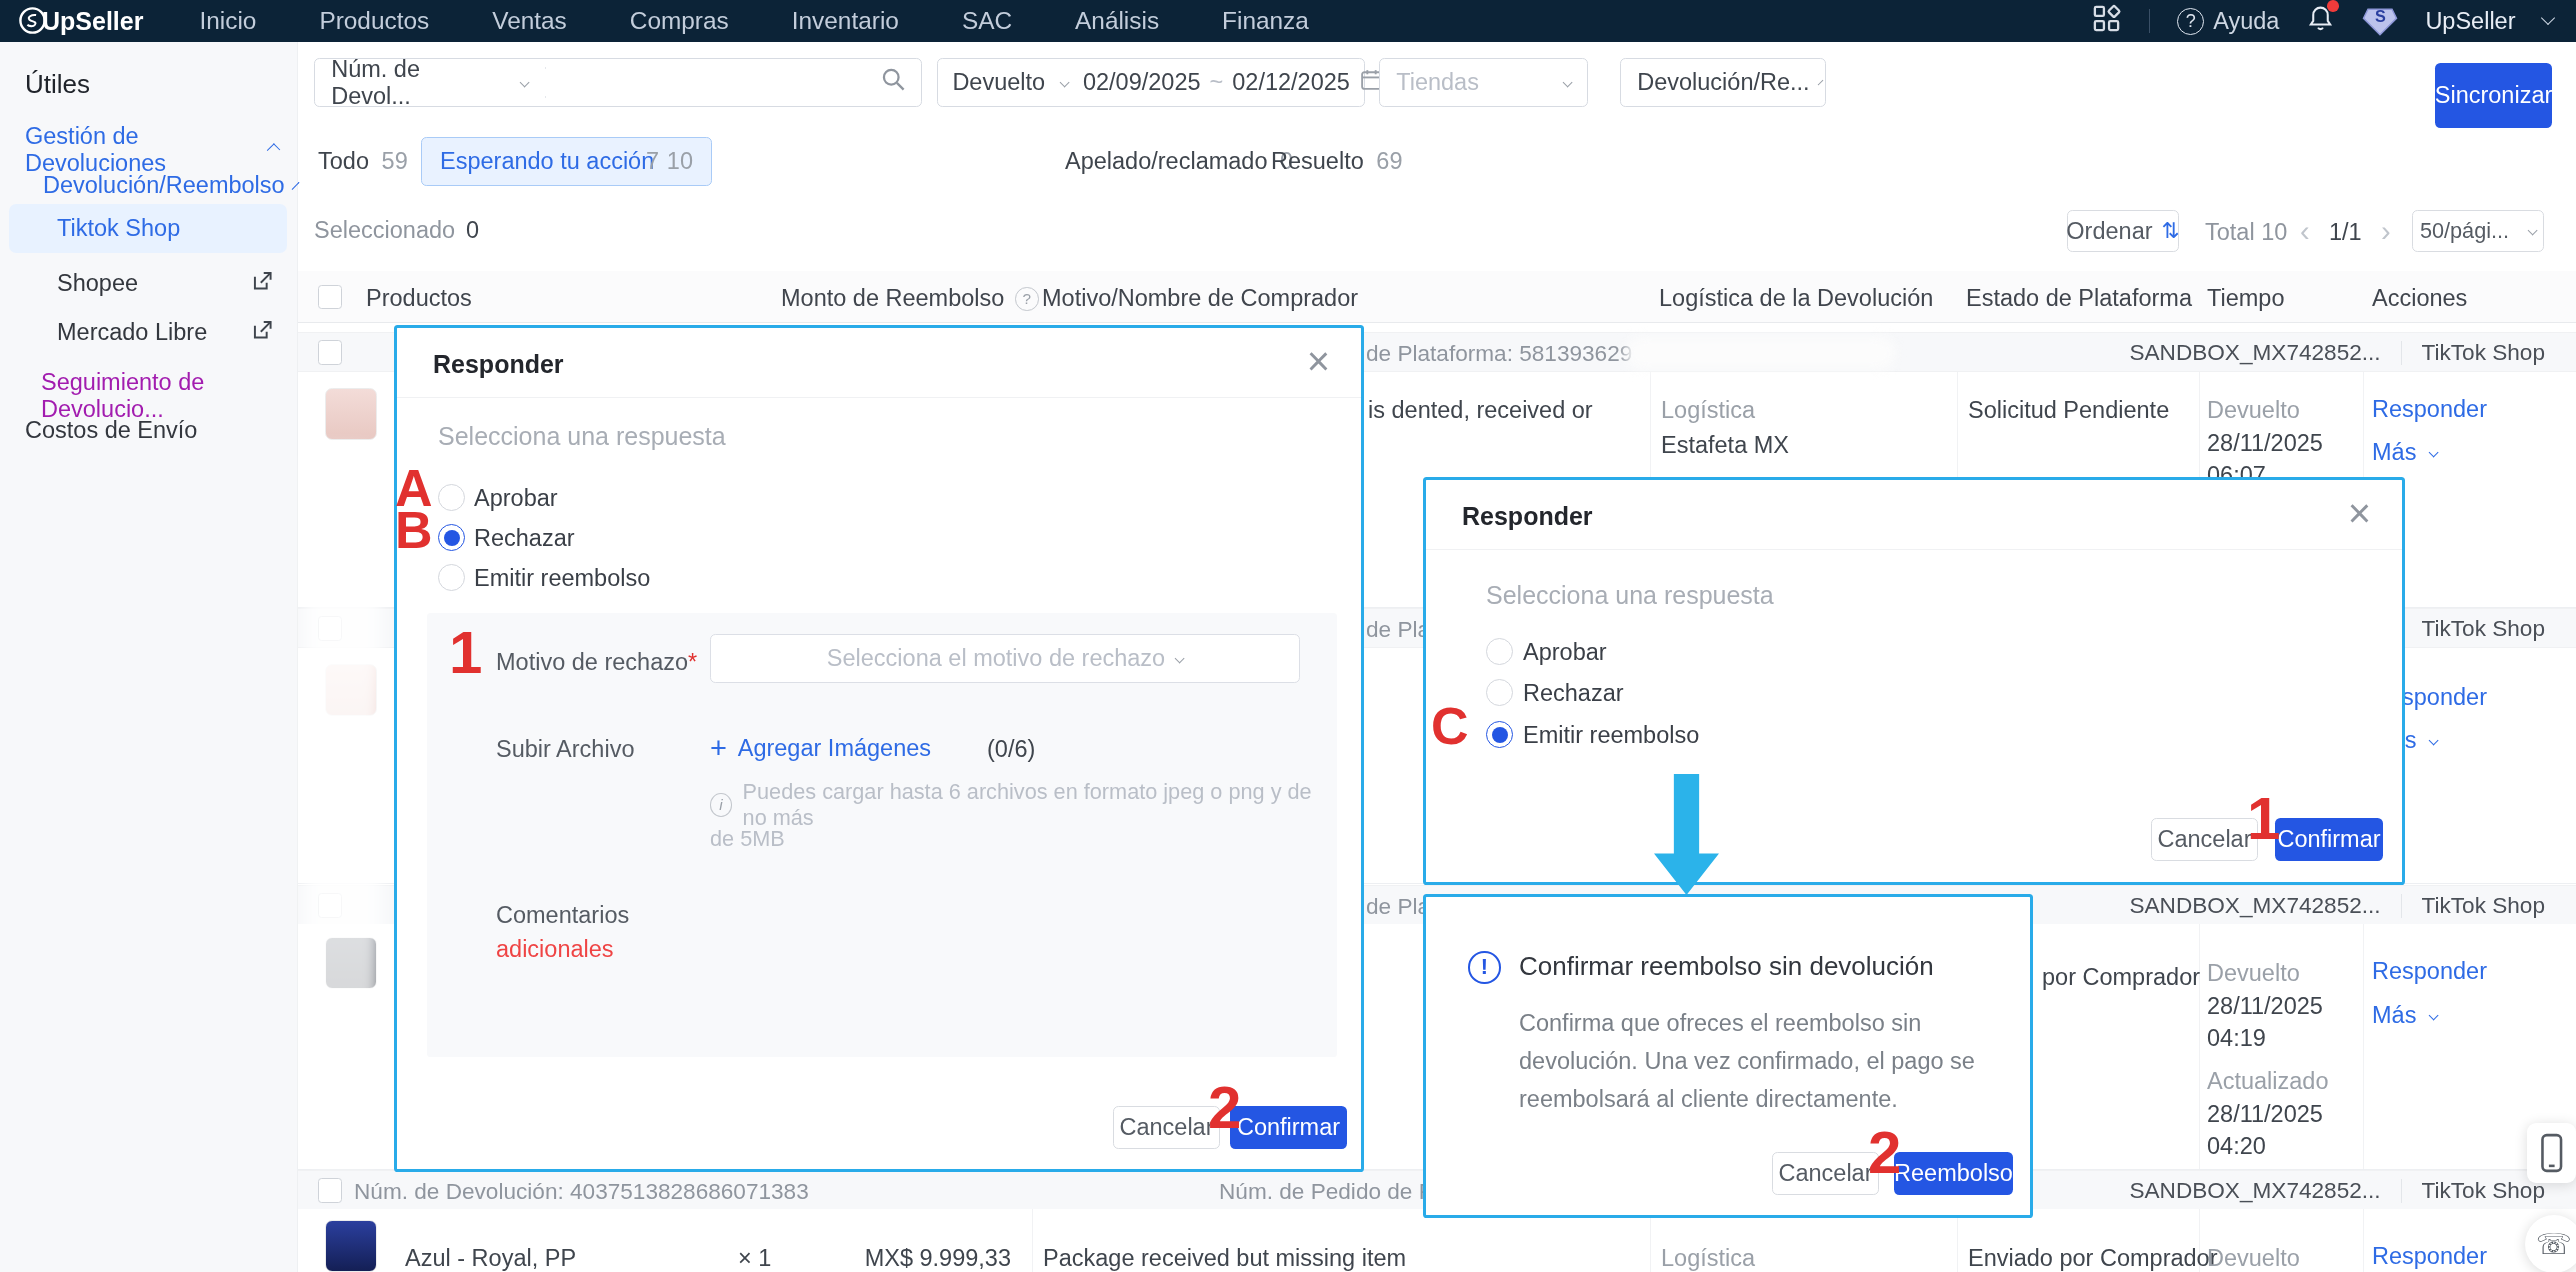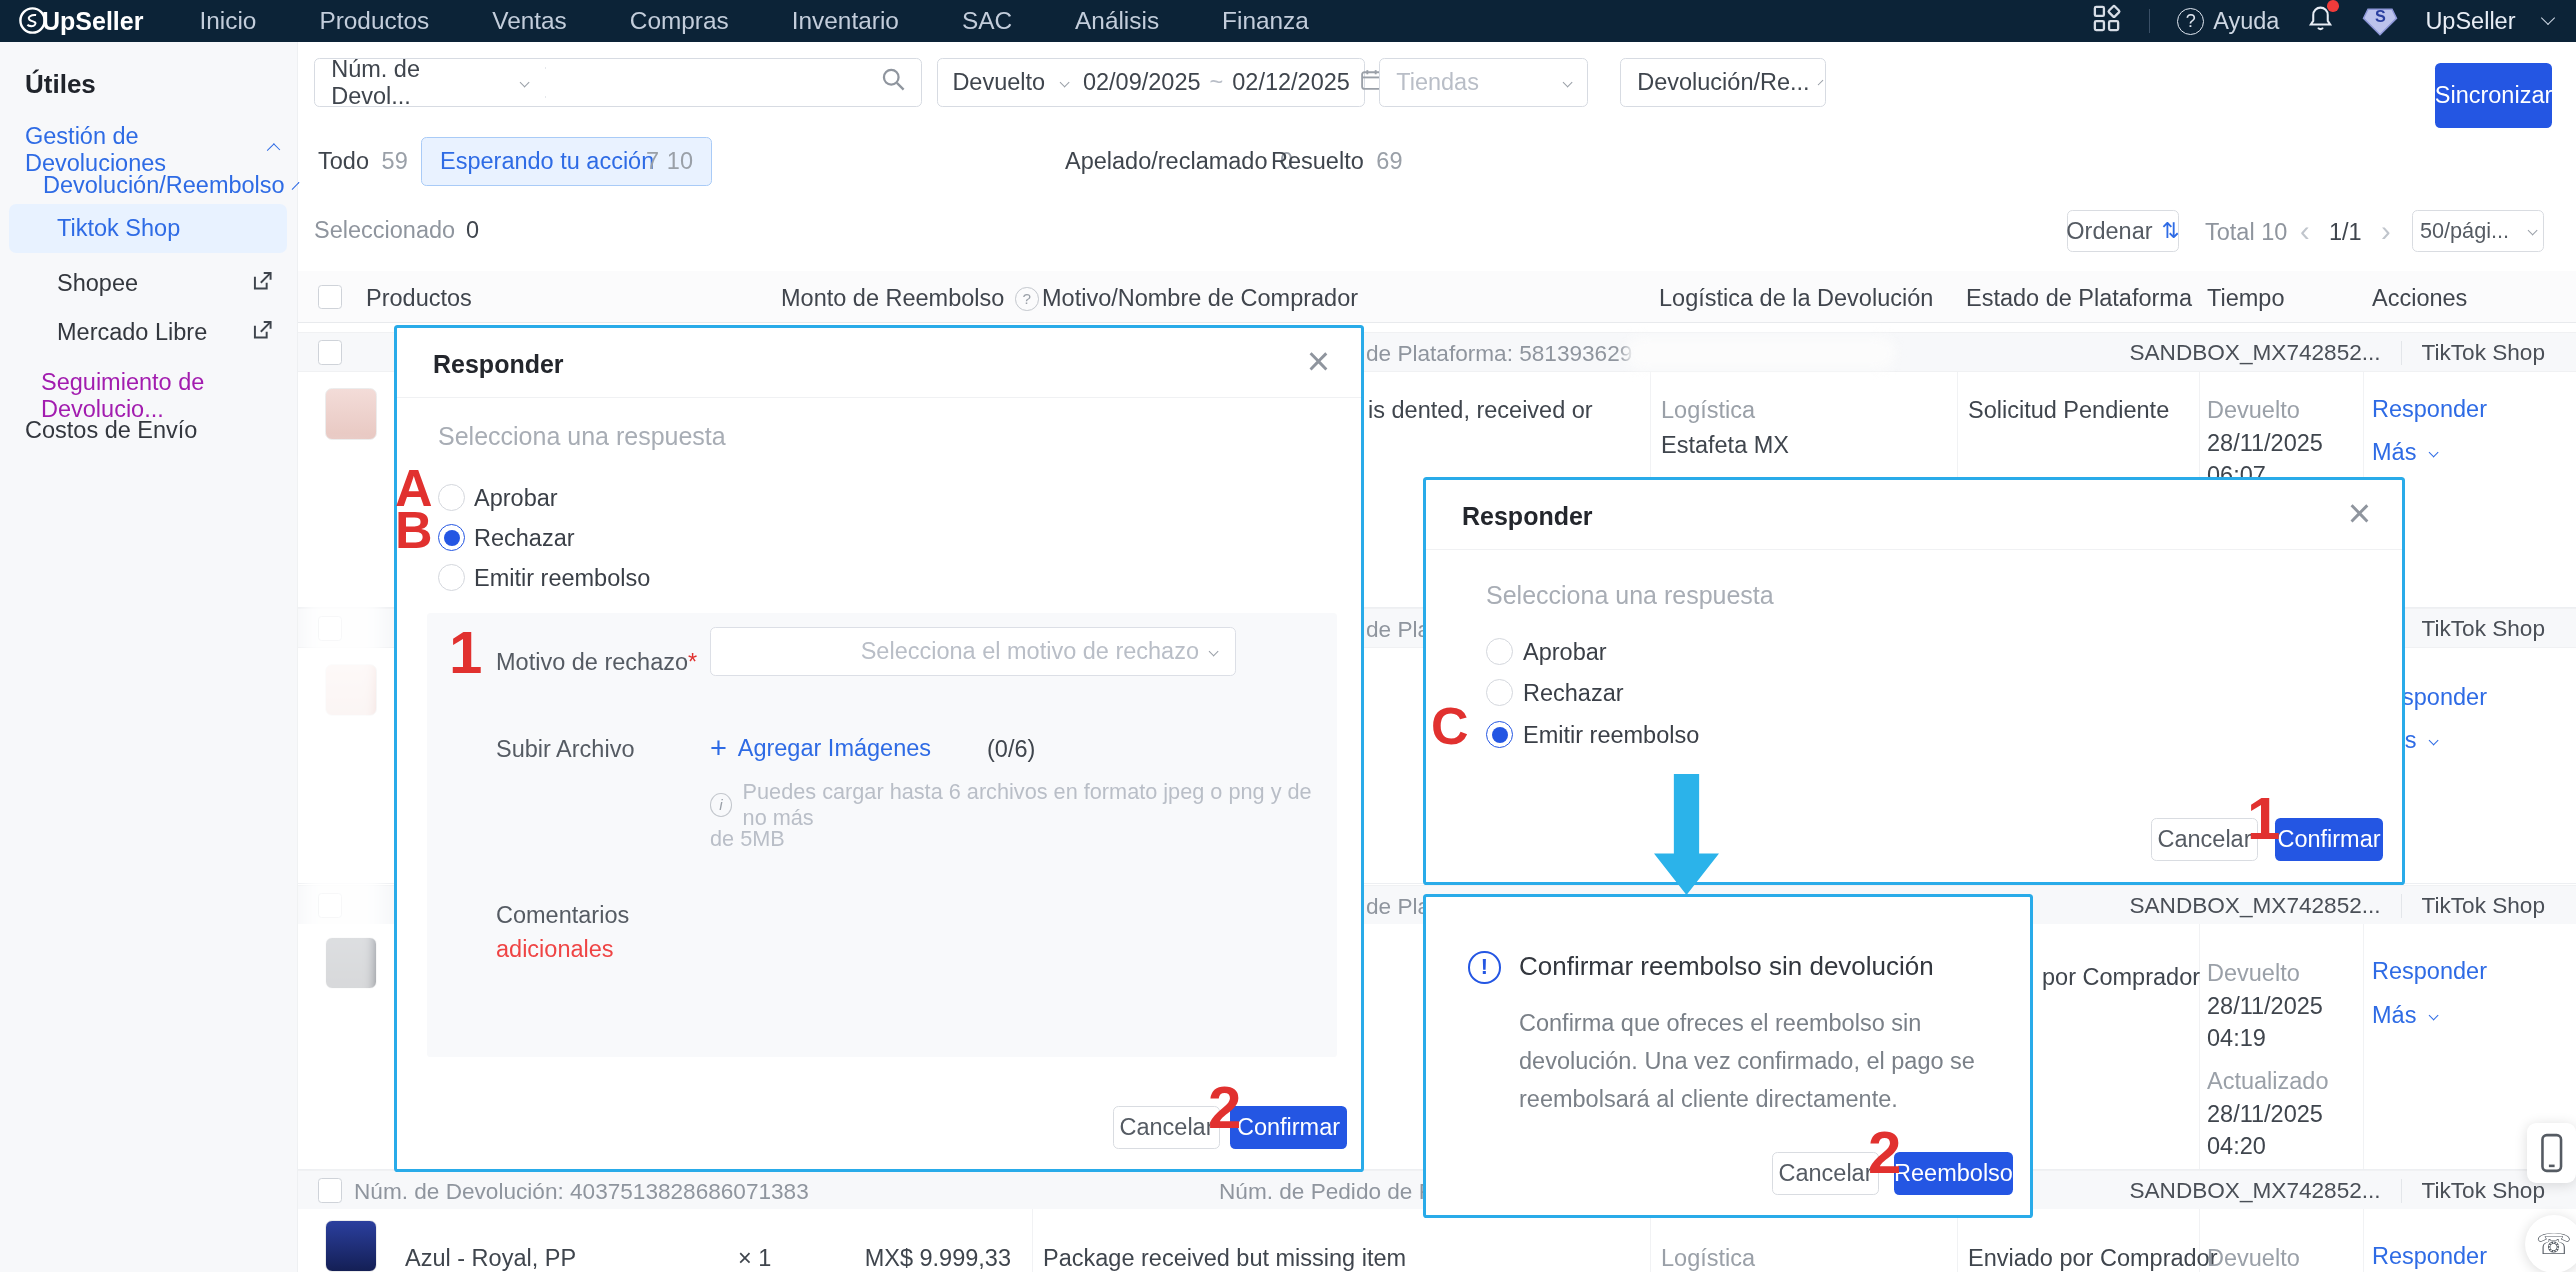--- a/index.html
+++ b/index.html
@@ -19,21 +19,21 @@
   .helpq { width:27px; height:27px; border:1.8px solid #dfe6f0; border-radius:50%; display:flex;
            align-items:center; justify-content:center; font-size:18px; color:#dfe6f0; }
   .belldot { position:absolute; right:-3.6px; top:-2.7px; width:11.7px; height:11.7px; border-radius:50%; background:#f03b3b; }
   .gem { position:relative; width:36px; height:32.5px; }
   .gem .gem-s { position:absolute; left:0; top:1.8px; width:36px; text-align:center; font-size:16.2px;
                 font-weight:bold; color:#2a3f9f; }
 
   
   .sidebar { position:absolute; left:0; top:42px; width:298px; height:1231px; background:#f7f8fa;
              border-right:0.9px solid #eef0f2; z-index:2; }
-  .sb-sec { position:absolute; left:25px; top:27px; font-size:26px; font-weight:bold; color:#20242b; }
+  .sb-sec { position:absolute; left:25px; top:27px; font-size:26px; font-weight:normal; color:#20242b; }
   .sb-item { position:absolute; font-size:23.5px; cursor:pointer; display:flex; align-items:center; }
   .sb-blue { color:#2e6be5; }
   .sb-active { position:absolute; left:9px; top:162px; width:278px; height:49px; background:#e8f2ff;
                border-radius:7.2px; display:flex; align-items:center; color:#2e6be5; cursor:pointer; }
   .sb-active span { margin-left:48px; }
 
   
   .chev { display:inline-block; width:10px; height:10px; border-right:1.8px solid #9aa0a8;
           border-bottom:1.8px solid #9aa0a8; transform:rotate(45deg); margin-left:10.8px; }
   .chev.up { transform:rotate(-135deg); }
@@ -412,21 +412,21 @@
   <span class="rlabel" style="left:77px;top:157px">Aprobar</span>
   <span class="radio on" style="left:41px;top:196px"></span>
   <span class="rlabel" style="left:77px;top:197px">Rechazar</span>
   <span class="radio" style="left:41px;top:236px"></span>
   <span class="rlabel" style="left:77px;top:237px">Emitir reembolso</span>
 
   <div class="gpanel" style="left:30px;top:285px;width:910px;height:444px">
     <span class="abs" style="left:69px;top:36px;color:#555b63">
       <span>Motivo de rechazo</span><span style="color:#e1312f">*</span>
     </span>
-    <div class="selbox" style="left:283px;top:14px;width:526px;justify-content:flex-end">
+    <div class="selbox" style="left:283px;top:21px;width:590px;justify-content:center">
       <span class="ph">Selecciona el motivo de rechazo</span>
       <span class="chev sm"></span>
     </div>
 
     <span class="abs" style="left:69px;top:123px;color:#555b63">Subir Archivo</span>
     <span class="abs link flex" style="left:283px;top:119px;gap:10.8px">
       <span style="font-size:29px">+</span>
       <span>Agregar Imágenes</span>
     </span>
     <span class="abs" style="left:560px;top:123px;color:#3f454d">(0/6)</span>

